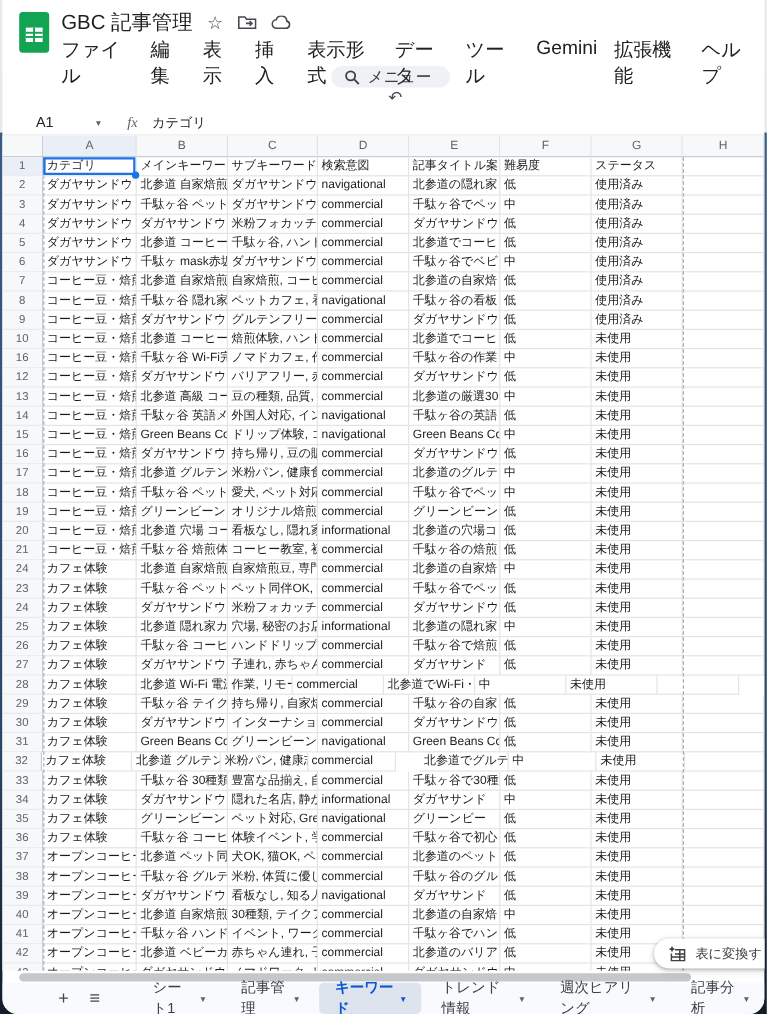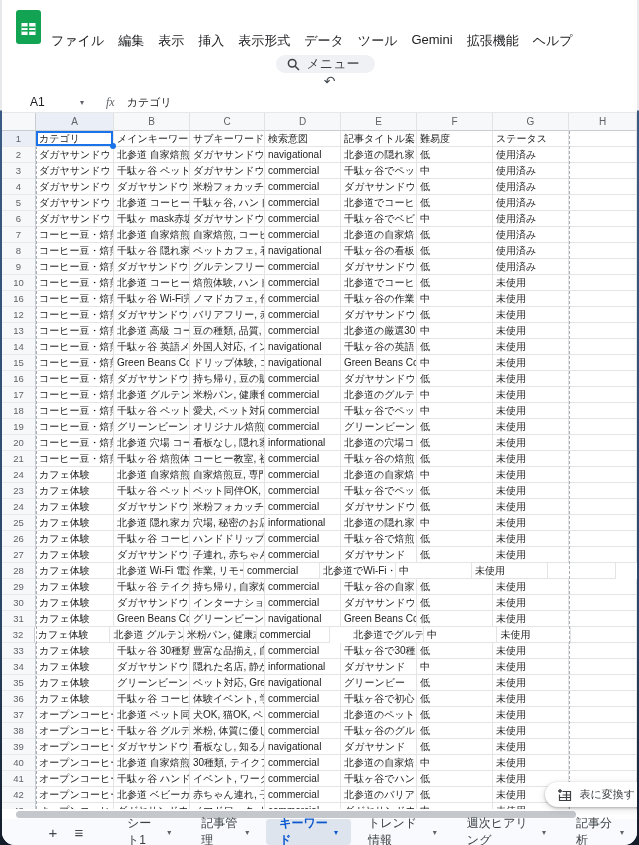--- a/index.html
+++ b/index.html
@@ -10,21 +10,21 @@
   }
   .window{position:absolute;left:2px;top:0;width:635px;height:845px;background:#fff;
     border-radius:0 0 13px 13px;overflow:hidden;}
   
   .titlebar{position:relative;height:55px;background:#fff;}
   .logo{position:absolute;left:13px;top:9px;}
   .title-row{position:absolute;left:49px;top:7px;display:flex;align-items:center;gap:12px;}
   .doc-title{font-size:17px;color:#1f1f1f;}
   .t-ico{color:#45494d;font-size:15px;display:flex;align-items:center;}
   .menubar{position:absolute;left:42px;top:30px;display:flex;}
-  .menu-item{font-size:13px;color:#202124;padding:2px 7px;border-radius:4px;cursor:default;}
+  .menu-item{font-size:16px;color:#202124;padding:2px 7px;border-radius:4px;cursor:default;}
   
   .toolbar{height:37px;display:flex;align-items:center;padding-left:20px;color:#444;white-space:nowrap;overflow:hidden;flex-direction:column;}
   .search-pill{display:flex;align-items:center;gap:7px;background:#f0f1f4;border-radius:16px;height:30px;padding:0 16px 0 11px;font-size:13px;color:#3c4043;margin-right:8px;}
   .tbtn{min-width:25px;text-align:center;font-size:14px;color:#454a4e;padding:0 1px;}
   .tsm{font-size:11.5px;}
   .sep{width:1px;height:20px;background:#d6d9dc;margin:0 5px;}
   .drop{display:flex;align-items:center;gap:4px;font-size:12px;color:#3c4043;padding:0 6px;}
   .caret{font-size:8px;color:#5f6368;}
   .size-box{width:26px;height:20px;border:1px solid #747775;border-radius:4px;text-align:center;line-height:20px;font-size:12px;color:#202124;margin:0 5px;}
   .b{font-weight:bold;} .i{font-style:italic;font-family:"Liberation Serif",serif;}
@@ -68,20 +68,35 @@
 
   <div class="titlebar">
     <div class="logo">
       <svg width="27" height="36" viewBox="0 0 27 36">
         <rect x="1" y="1" width="25" height="34" rx="3" fill="#12a452"></rect>
         <rect x="6.5" y="14" width="14" height="12" fill="#fff"></rect>
         <rect x="6.5" y="17.5" width="14" height="1.6" fill="#12a452"></rect>
         <rect x="6.5" y="21" width="14" height="1.6" fill="#12a452"></rect>
         <rect x="12.6" y="14" width="1.6" height="12" fill="#12a452"></rect>
       </svg>
+    </div>
+    <div class="title-row">
+      <span class="doc-title">GBC 記事管理</span>
+      <span class="t-ico">☆</span>
+      <span class="t-ico">
+        <svg width="16" height="13" viewBox="0 0 16 13" fill="none" stroke="#45494d" stroke-width="1.3">
+          <path d="M1 2.2 h5 l1.5 1.8 H15 v7.5 H1 z"></path>
+            <path d="M7 7.5 h5 M10 5.5 l2 2 -2 2"></path>
+        </svg>
+      </span>
+      <span class="t-ico">
+        <svg width="17" height="12" viewBox="0 0 17 12" fill="none" stroke="#45494d" stroke-width="1.3">
+          <path d="M4.5 10.5 a3.5 3.5 0 0 1 -.3-7 A4.5 4.5 0 0 1 13 4.6 a3 3 0 0 1 -.4 5.9 z"></path>
+        </svg>
+      </span>
     </div>
     <div class="menubar">
         <div class="menu-item" style="display: inline-block;">ファイル</div>
         <div class="menu-item" style="display: inline-block;">編集</div>
         <div class="menu-item" style="display: inline-block;">表示</div>
         <div class="menu-item" style="display: inline-block;">挿入</div>
         <div class="menu-item" style="display: inline-block;">表示形式</div>
         <div class="menu-item" style="display: inline-block;">データ</div>
         <div class="menu-item" style="display: inline-block;">ツール</div>
         <div class="menu-item" style="display: inline-block;">Gemini</div>

